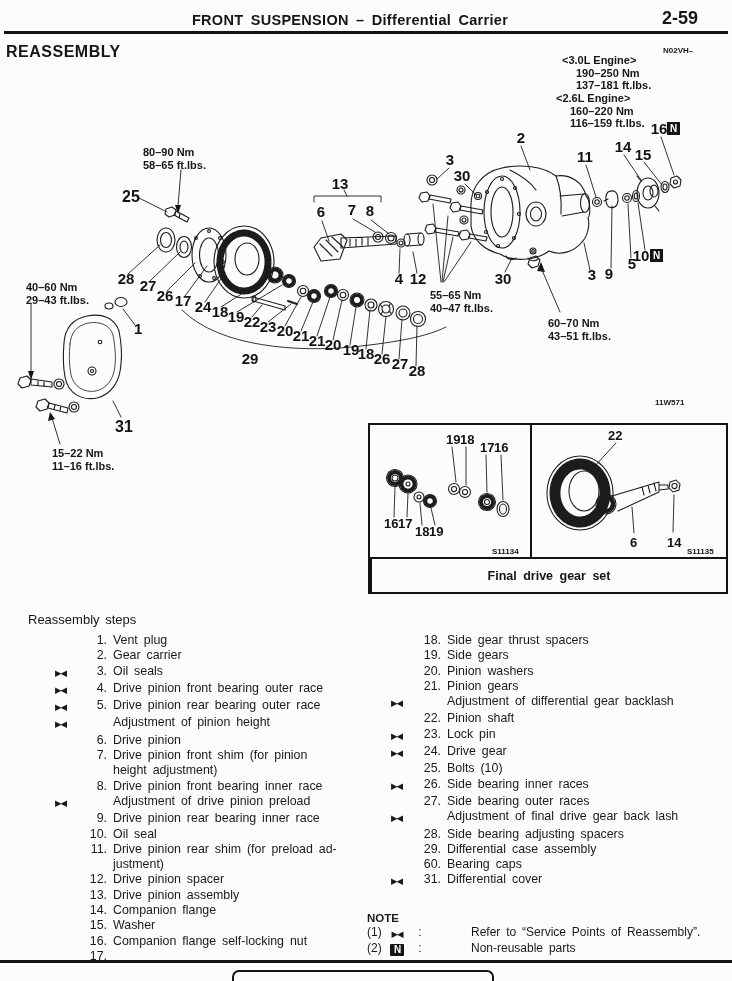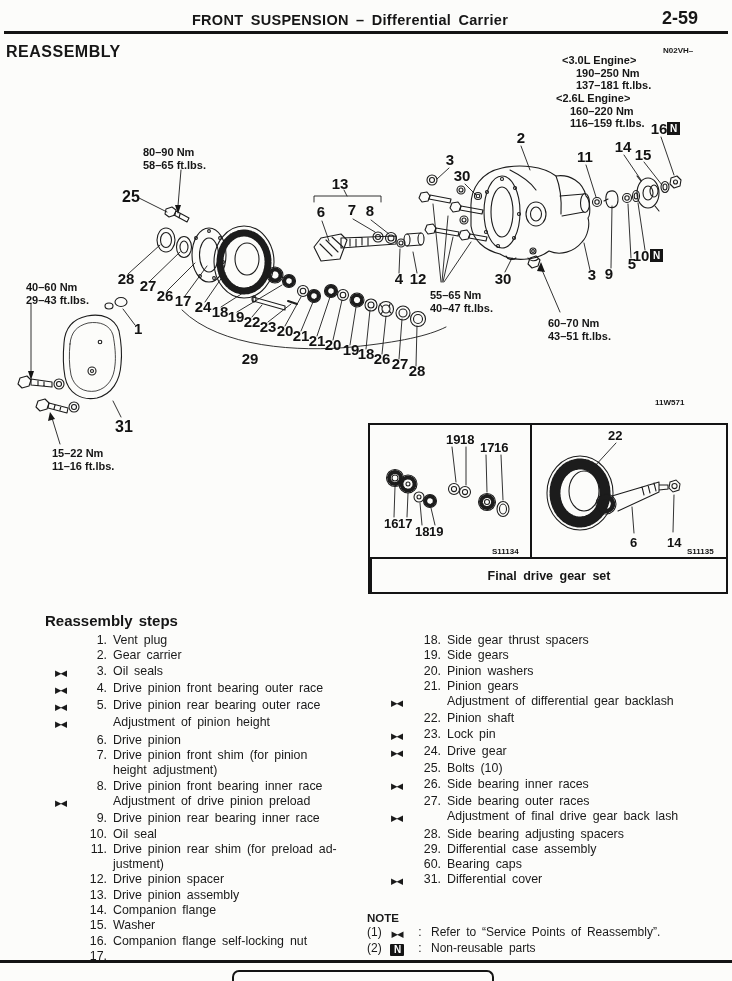--- a/index.html
+++ b/index.html
@@ -29,38 +29,38 @@
   
   .inset{top:423px;left:368px;width:360px;height:171px;border:2px solid #141414;background:#fcfcfa;display:flex;flex-direction:column;box-sizing:border-box;}
   .inset-panels{flex:1;display:flex;}
   .inset-captions{height:33px;border-top:2px solid #141414;display:flex;}
   .inset-div{width:2px;background:#141414;}
   .cap{flex:1;display:flex;align-items:center;justify-content:center;font-size:12.5px;font-weight:bold;word-spacing:3px;}
   .ins path,.ins ellipse,.ins circle,.ins line,.ins polygon{stroke:#1c1c1c;fill:none;stroke-width:1.05;stroke-linecap:round;}
   .ins text{fill:#121212;font-weight:bold;font-size:13px;font-family:"Liberation Sans",sans-serif;}
   .ins text.code{font-size:8px;}
   
-  .steps-heading{top:612px;left:28px;font-size:15px;font-weight:bold;word-spacing:2px;margin-left:17px;}
+  .steps-heading{top:612px;left:28px;font-size:13px;font-weight:normal;word-spacing:2px;}
   .col{position:absolute;font-size:12.4px;line-height:15.3px;color:#1a1a1a;}
   .col-left{top:633px;left:28px;width:334px;}
   .col-right{top:633px;left:385px;width:345px;}
   .step-row{display:flex;align-items:flex-start;}
   .step-row .mark{flex:0 0 52px;box-sizing:border-box;padding-left:27px;font-size:8.5px;letter-spacing:-1px;padding-top:2px;}
   .col-right .step-row .mark{flex:0 0 30px;padding-left:6px;}
   .step-row .num{flex:0 0 27px;text-align:right;margin-right:6px;}
   .col-right .step-row .num{flex:0 0 26px;}
   .step-row .txt{flex:1;white-space:pre-line;word-spacing:2.5px;}
   
   .note{top:912px;left:367px;font-size:12px;line-height:14.3px;color:#1a1a1a;}
   .note .ttl{font-weight:bold;font-size:11.5px;line-height:13px;}
   .note-row{display:flex;align-items:flex-start;}
   .note-row .pre{flex:0 0 18px;}
   .note-row .sym{flex:0 0 24px;text-align:center;font-size:8.5px;letter-spacing:-1px;padding-top:2px;}
   .note-row .cl{flex:0 0 22px;text-align:center;}
-  .note-row .txt{word-spacing:2.5px;}
+  .note-row .txt{word-spacing:2.5px;margin-left:40px;}
   .nbox{display:inline-block;width:14px;height:12px;background:#141414;color:#fff;font-size:10px;font-weight:bold;text-align:center;line-height:12px;border-radius:1px;}
   
   .foot-rule{top:960px;left:0;right:0;height:2.5px;background:#141414;}
   .foot-box{top:970px;left:232px;width:258px;height:11px;border:2px solid #141414;border-bottom:none;border-radius:7px 7px 0 0;}
 </style>
 </head>
 <body>
 
 <div class="page">
 

